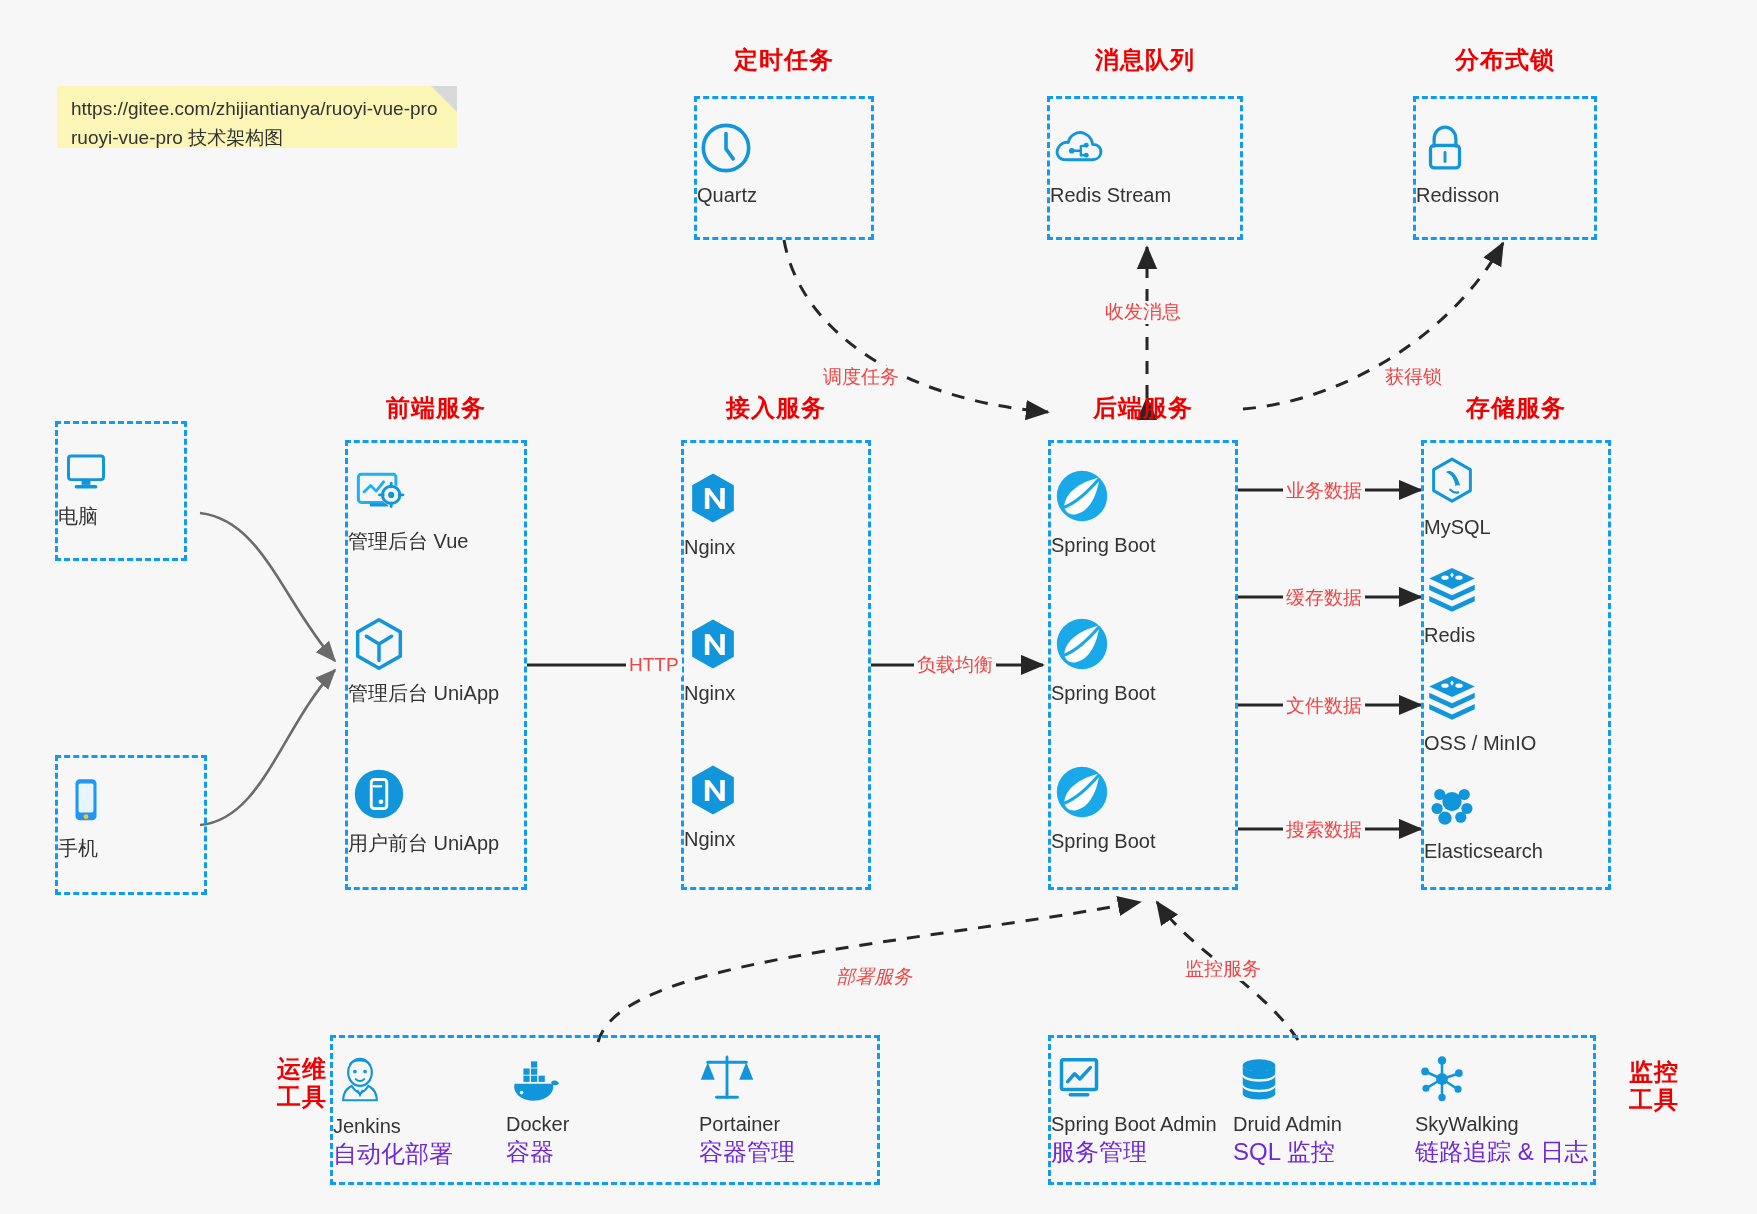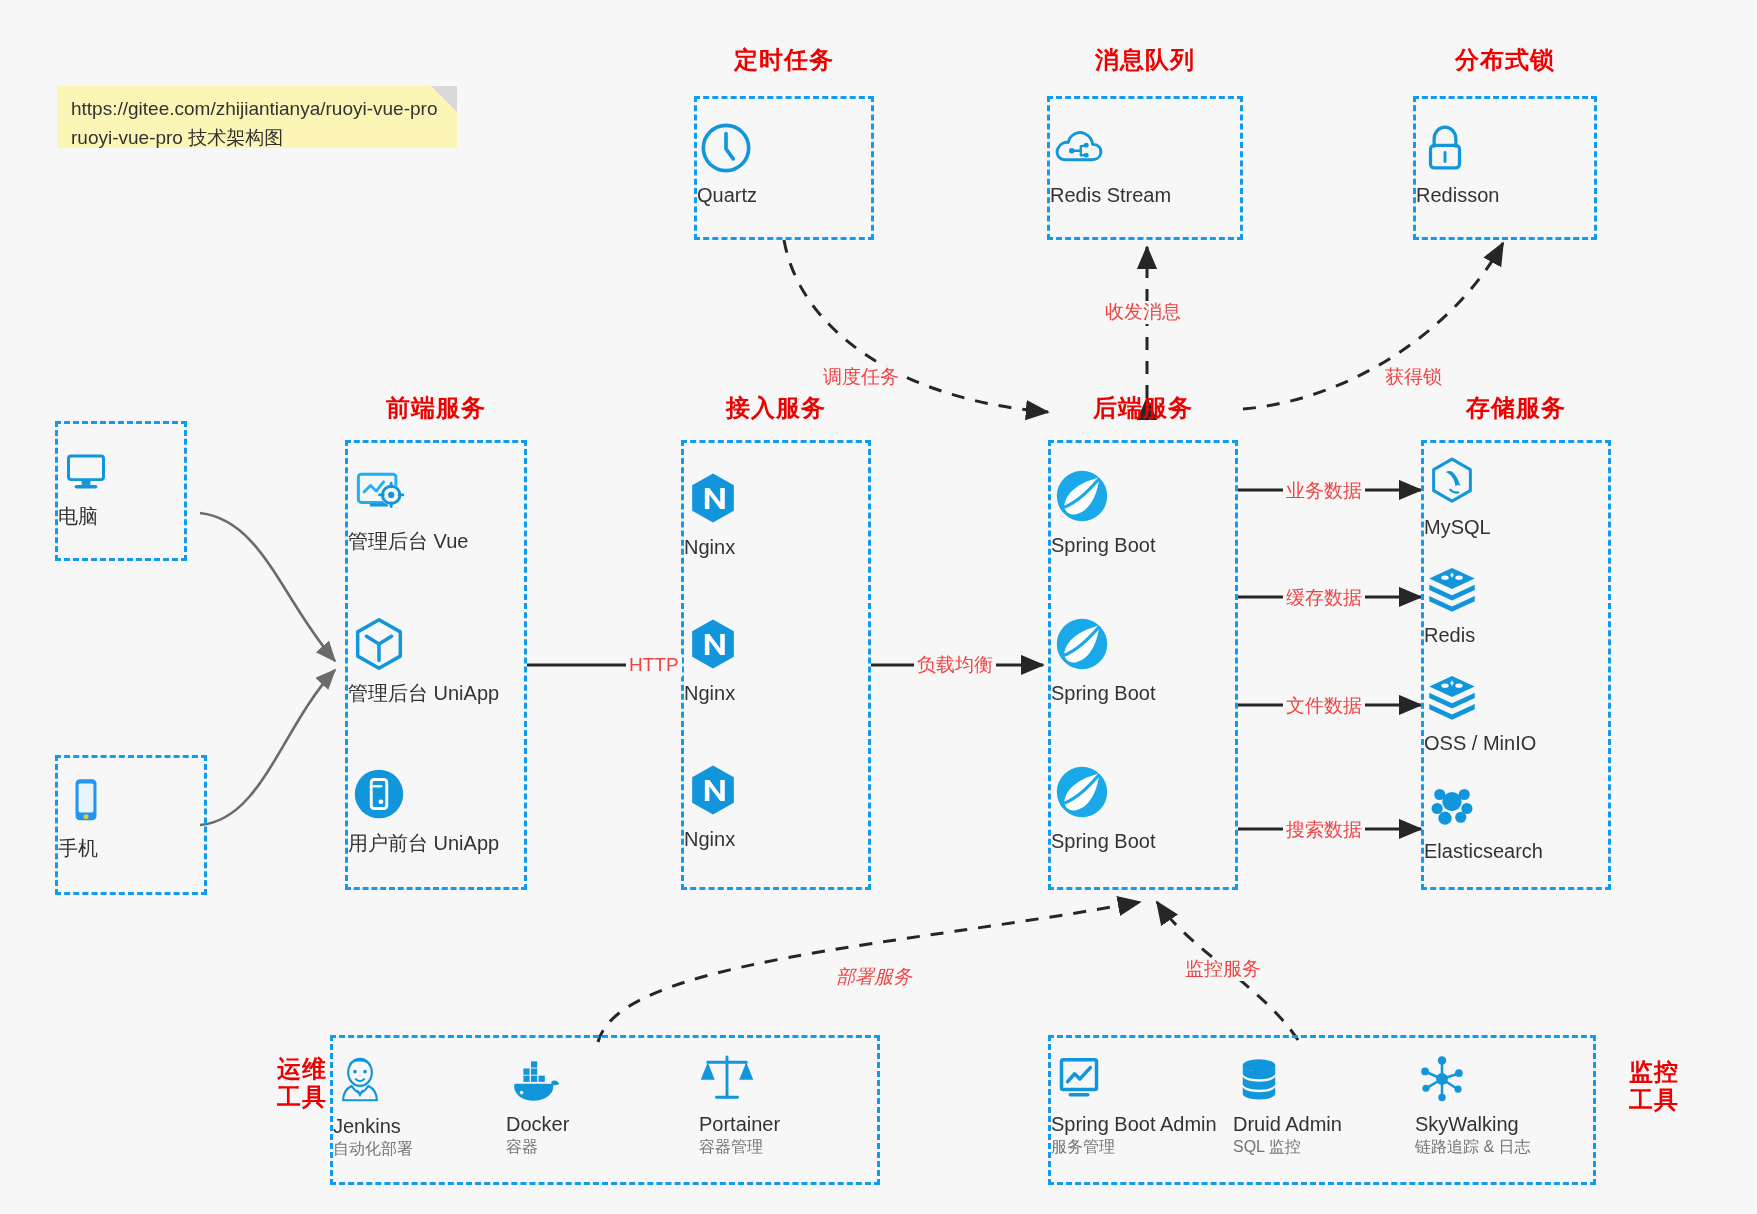--- a/index.html
+++ b/index.html
@@ -54,22 +54,22 @@
   }
   .node .lb{
     margin-top:6px;
     font-size:20px;
     color:#333;
     white-space:nowrap;
     text-align:center;
     line-height:1.25;
   }
   .node .lb2{
-    font-size:16px;
-    color:#737373;
+    font-size:24px;
+    color:#6d28d9;
     white-space:nowrap;
     text-align:center;
     line-height:1.25;
   }
 
   
   #note{
     position:absolute;
     left:57px;top:86px;
     width:400px;height:62px;

